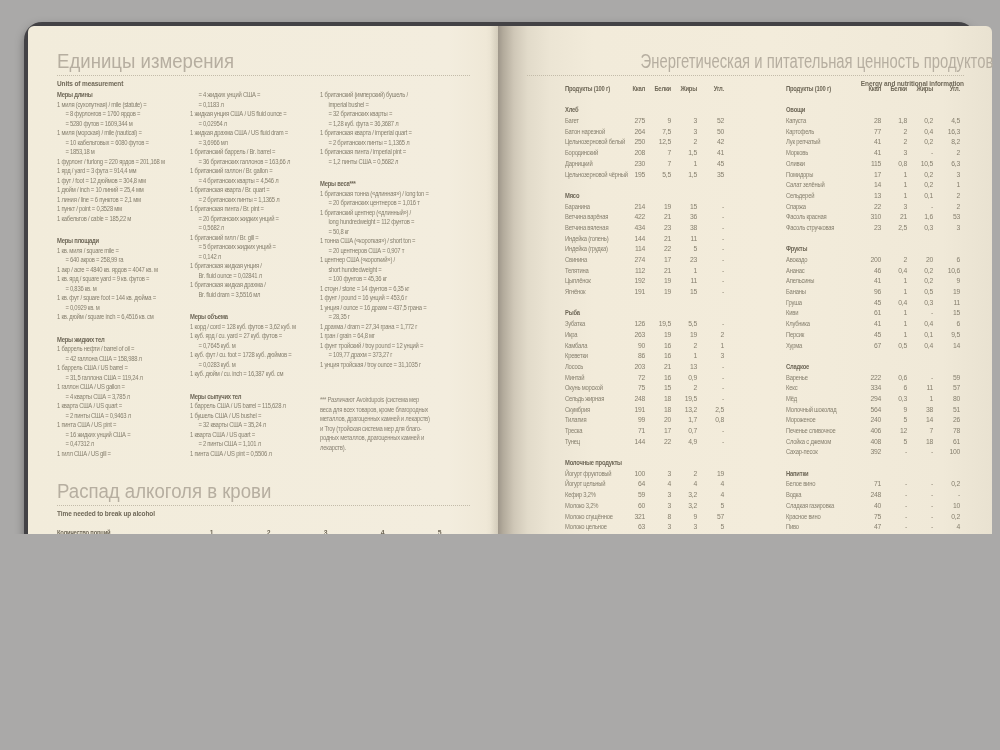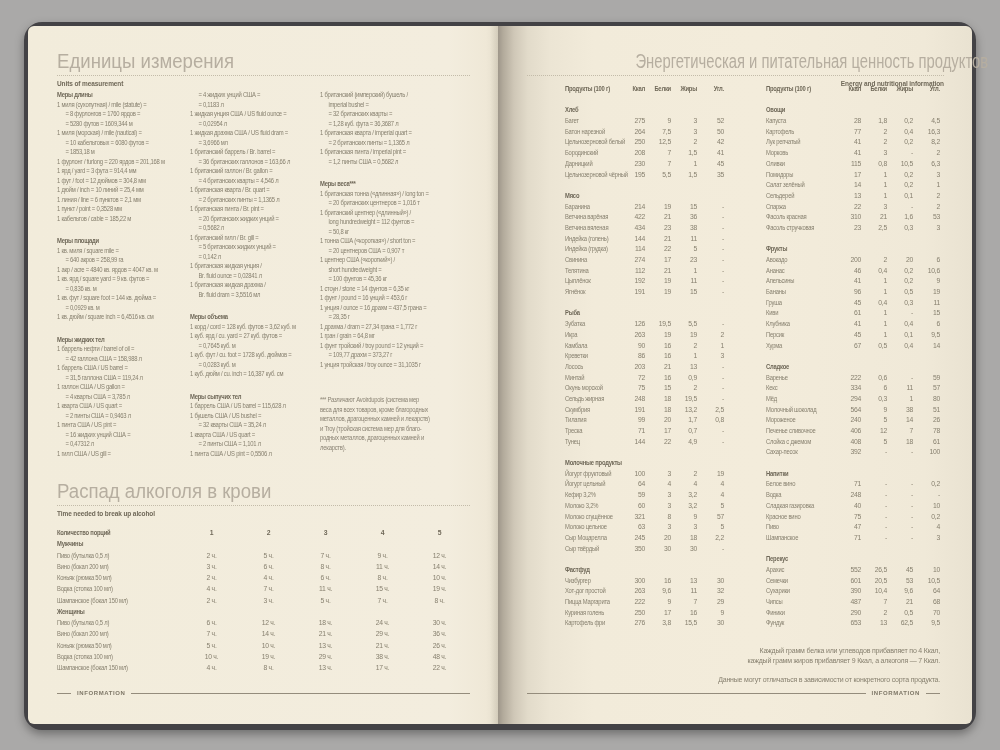--- a/index.html
+++ b/index.html
@@ -1,22 +1,22 @@
 <!DOCTYPE html>
 <html><head>
 <meta charset="utf-8">
 <style>
   html,body{margin:0;padding:0;}
   body{width:1000px;height:750px;background:#aaa9a8;font-family:"Liberation Sans","DejaVu Sans",sans-serif;}
-  .scene{position:relative;width:1000px;height:750px;overflow:hidden;}
+  .scene{position:relative;width:1000px;height:534px;overflow:hidden;}
   .cover{position:absolute;left:24px;top:22px;width:952px;height:708px;background:#434245;border-radius:18px;box-shadow:0 4px 10px rgba(0,0,0,.35);}
   .page{position:absolute;top:26px;height:698px;}
   .page-left{left:28px;width:470px;background:linear-gradient(90deg,#f2ecdb 0,#f3edde 420px,#efe8d7 458px,#e4ddcc 470px);border-radius:6px 0 0 6px;}
   .page-left::after{content:'';position:absolute;right:0;top:0;bottom:0;width:8px;background:linear-gradient(90deg,rgba(110,100,80,0),rgba(110,100,80,.14));}
-  .page-right{left:498px;width:474px;background:linear-gradient(90deg,#9e968a 0px,#b2aa9b 5px,#cfc7b7 16px,#e2dbca 30px,#ece5d4 52px,#f2ebda 95px,#f3ecdb 55%,#f0e9d8 90%,#e9e2d1 100%);border-radius:0 6px 6px 0;}
+  .page-right{left:498px;width:474px;background:linear-gradient(90deg,#9e968a 0px,#b2aa9b 5px,#cfc7b7 16px,#e2dbca 30px,#ece5d4 52px,#f2ebda 95px,#f3ecdb 55%,#f0e9d8 90%,#e9e2d1 100%);border-radius:0 6px 6px 0;padding-left:20px;}
 
   .pg-head{position:absolute;top:24px;left:29px;right:28px;}
   .pg-title{font-size:20px;line-height:22px;color:#b6aea0;white-space:nowrap;}
   .t-left{transform:scaleX(.93);transform-origin:0 100%;}
   .t-right{text-align:right;transform:scaleX(.74);transform-origin:100% 100%;}
   .pg-rule{border-bottom:1px dotted #c3bba9;margin-top:3px;}
   .pg-sub{font-size:6.5px;font-weight:bold;color:#6f6858;letter-spacing:-0.1px;padding-top:4px;}
   .sub-right{text-align:right;}
 
   

